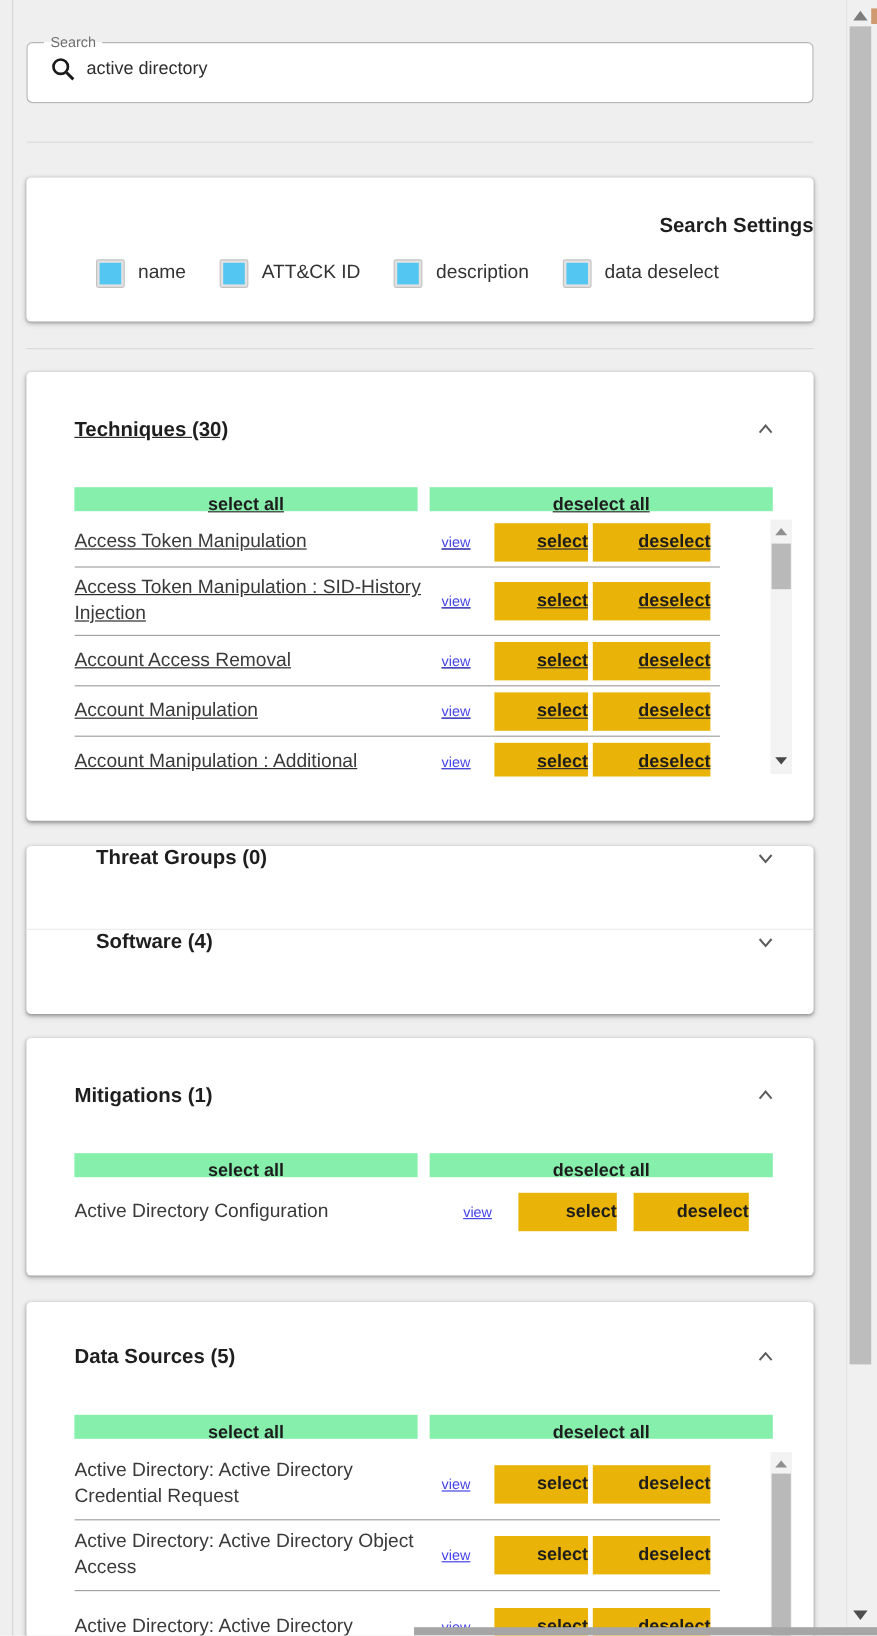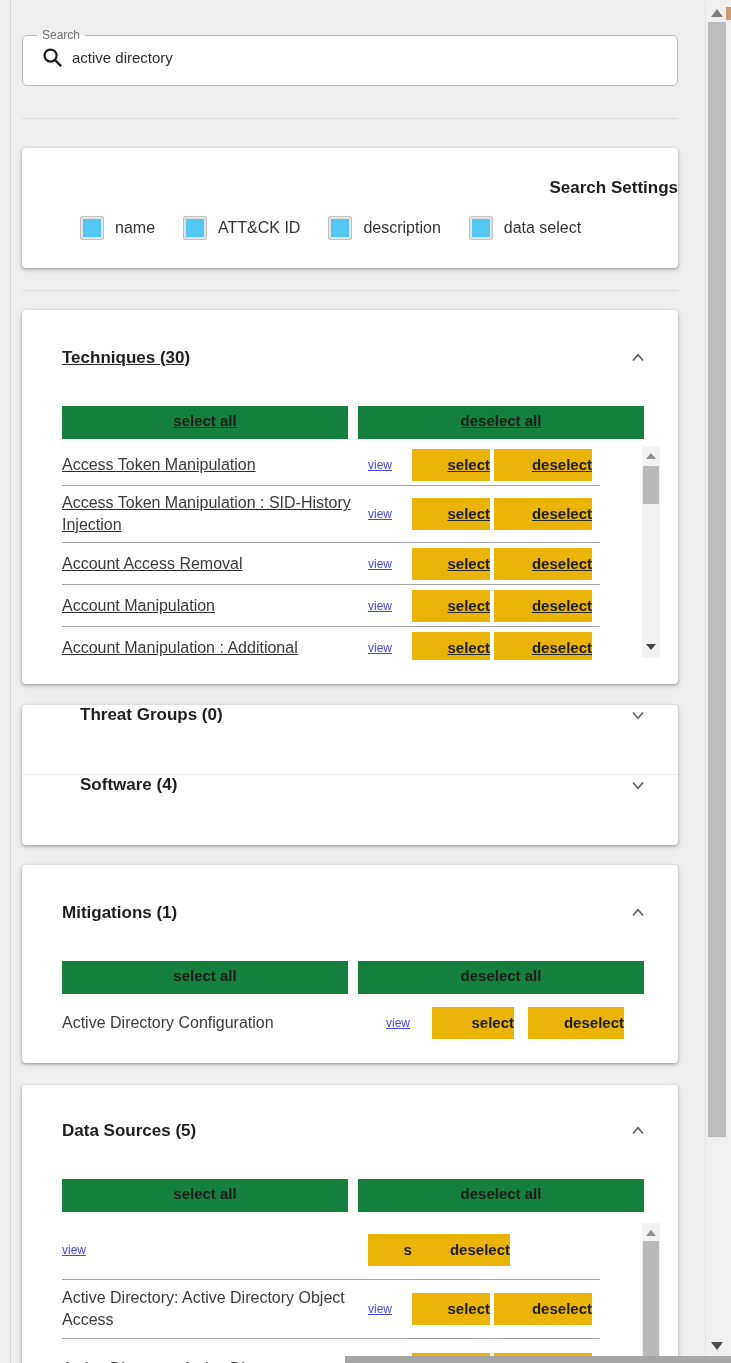--- a/index.html
+++ b/index.html
@@ -42,21 +42,21 @@
   .cb {
     width:24px; height:24px; background:#e2e2e2; border:1px solid #c3c3c3;
     border-radius:2px; display:flex; align-items:center; justify-content:center; margin-right:11px;
   }
   .cb-in { width:18px; height:18px; background:#53c6f2; }
   .opt-label { font-size:16px; color:#333; }
 
   
   .bigbtns { display:flex; gap:10px; margin:38px 34px 0 40px; }
   .bigbtn {
-    flex:1; height:33px; line-height:30px; background:#15803d; text-align:center;
+    flex:1; height:20px; line-height:30px; background:#86efac; text-align:center;
     font-size:15px; font-weight:bold; color:#1d1d1d; cursor:pointer;
   }
   .list { position:relative; margin-left:40px; width:598px; overflow:hidden; }
   .rows { width:538px; }
   .row {
     display:grid; grid-template-columns:306px 44px 82px 106px; align-items:center;
     border-bottom:1px solid #a3a3a3; padding:4px 0; min-height:42px;
   }
   .row.nosep { border-bottom:none; }
   .rname { font-size:16px; color:#3a3a3a; line-height:1.35; padding-right:4px; }
@@ -144,21 +144,21 @@
       <label class="opt">
         <span class="cb">
             <span class="cb-in"></span>
           </span>
         <span class="opt-label">description</span>
       </label>
       <label class="opt">
         <span class="cb">
             <span class="cb-in"></span>
           </span>
-        <span class="opt-label">data select</span>
+        <span class="opt-label">data deselect</span>
       </label>
     </div>
   </section>
 
   <div class="hr" style="top:290px"></div>
 
   <section class="card" id="techniques-card">
     <div class="card-head">
       <span class="card-title">Techniques (30)</span>
       <svg class="chev" viewBox="0 0 24 24">
@@ -256,20 +256,21 @@
         <polyline points="6,15 12,8 18,15" fill="none" stroke="#5c5c5c" stroke-width="2"></polyline>
       </svg>
     </div>
     <div class="bigbtns">
       <div class="bigbtn">select all</div>
       <div class="bigbtn">deselect all</div>
     </div>
     <div class="list">
       <div class="rows">
         <div class="row" style="min-height:59px">
+          <span class="rname">Active Directory: Active Directory Credential Request</span>
           <a class="vlink">view</a>
           <div class="sbtn">select</div>
           <div class="dbtn">deselect</div>
         </div>
         <div class="row" style="min-height:59px">
           <span class="rname">Active Directory: Active Directory Object Access</span>
           <a class="vlink">view</a>
           <div class="sbtn">select</div>
           <div class="dbtn">deselect</div>
         </div>

